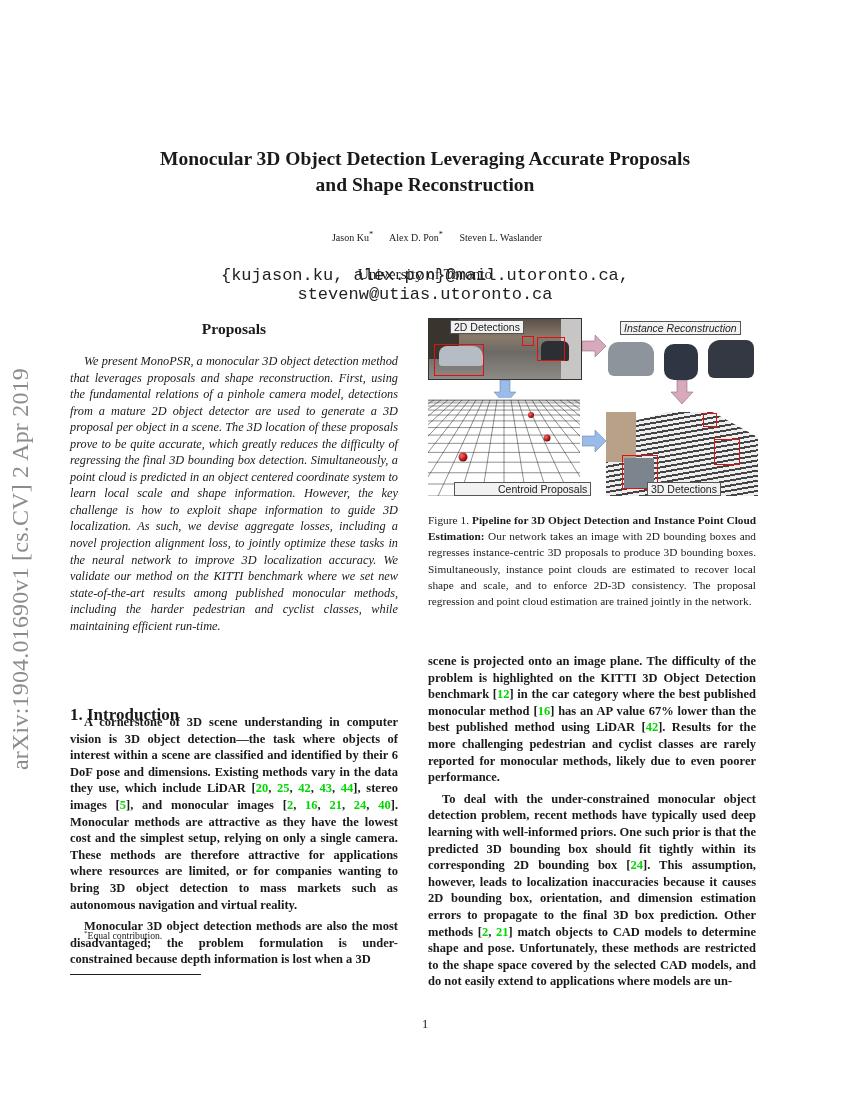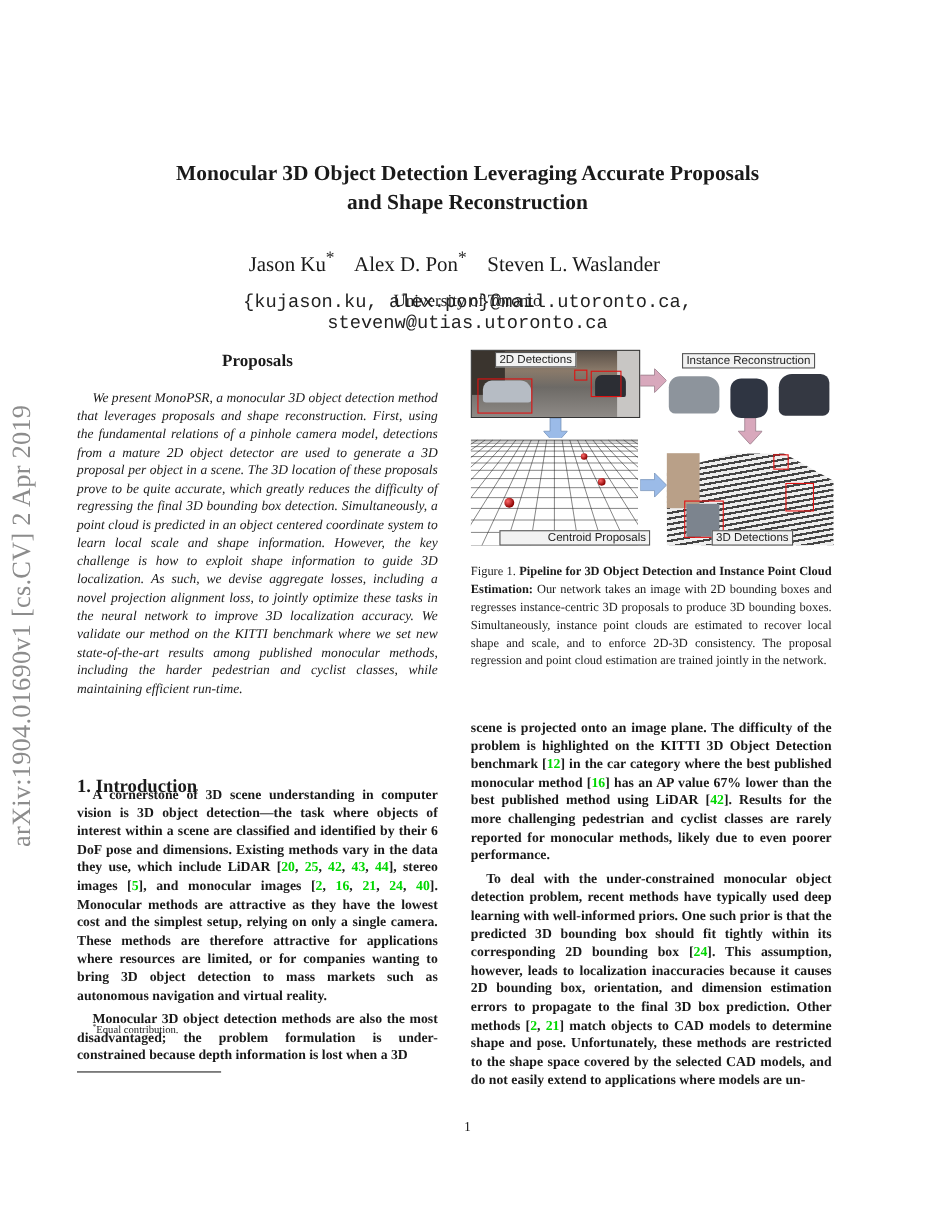--- a/index.html
+++ b/index.html
@@ -6,22 +6,22 @@
   body {
     width: 850px; height: 1100px; position: relative; overflow: hidden;
     font-family: "Liberation Serif", "DejaVu Serif", serif; color: #1a1a1a;
   }
   .abs { position: absolute; }
   .title {
     left: 100px; width: 650px; top: 146px; text-align: center;
     font-size: 19.5px; font-weight: bold; line-height: 26px;
   }
   .authors {
-    left: 88px; width: 650px; top: 225px; text-align: center;
-    font-size: 19px; line-height: 20px;
+    left: 112px; width: 650px; top: 225px; text-align: center;
+    font-size: 10px; line-height: 20px;
   }
   .authors .sep { display: inline-block; width: 14px; }
   .affil { left: 100px; width: 650px; top: 244px; text-align: center; font-size: 15.5px; line-height: 20px; margin-top: 20px; }
   .emails {
     left: 100px; width: 650px; top: 266px; text-align: center;
     font-family: "Liberation Mono", "DejaVu Sans Mono", monospace; font-size: 17px; color: #222;
   }
   .arxiv {
     left: 7px; top: 770px; transform-origin: 0 0; transform: rotate(-90deg);
     font-size: 24px; color: #8c8c8c; white-space: nowrap; letter-spacing: 0.2px;
@@ -102,21 +102,21 @@
 
   <svg class="arrow-svg" style="left:154px;top:17px;" width="24" height="22" viewBox="0 0 24 22">
       <polygon points="0,6 13,6 13,0 24,11 13,22 13,16 0,16" fill="#d8a8bc" stroke="#8a6e7c" stroke-width="0.6"></polygon>
     </svg>
 
   <div class="panel" style="left:178px;top:14px;width:152px;height:50px;">
     <div style="position:absolute;left:2px;top:10px;width:46px;height:34px;background:#8d949c;border-radius:10px 12px 6px 6px;"></div>
     <div style="position:absolute;left:58px;top:12px;width:34px;height:36px;background:#2f3542;border-radius:10px;"></div>
     <div style="position:absolute;left:102px;top:8px;width:46px;height:38px;background:#343842;border-radius:12px 8px 6px 6px;"></div>
   </div>
-  <div class="lbl" style="left:192px;top:3px;">Instance Reconstruction</div>
+  <div class="lbl" style="left:192px;top:3px;font-style:italic;">Instance Reconstruction</div>
 
   <svg class="arrow-svg" style="left:66px;top:62px;" width="22" height="24" viewBox="0 0 22 24">
       <polygon points="6,0 16,0 16,12 22,12 11,24 0,12 6,12" fill="#9bbbe8" stroke="#6a88b0" stroke-width="0.6"></polygon>
     </svg>
 
   <svg class="arrow-svg" style="left:243px;top:62px;" width="22" height="24" viewBox="0 0 22 24">
       <polygon points="6,0 16,0 16,12 22,12 11,24 0,12 6,12" fill="#d8a8bc" stroke="#8a6e7c" stroke-width="0.6"></polygon>
     </svg>
 
   <svg class="panel" style="left:0;top:80px;" width="152" height="98" viewBox="0 0 152 98">

